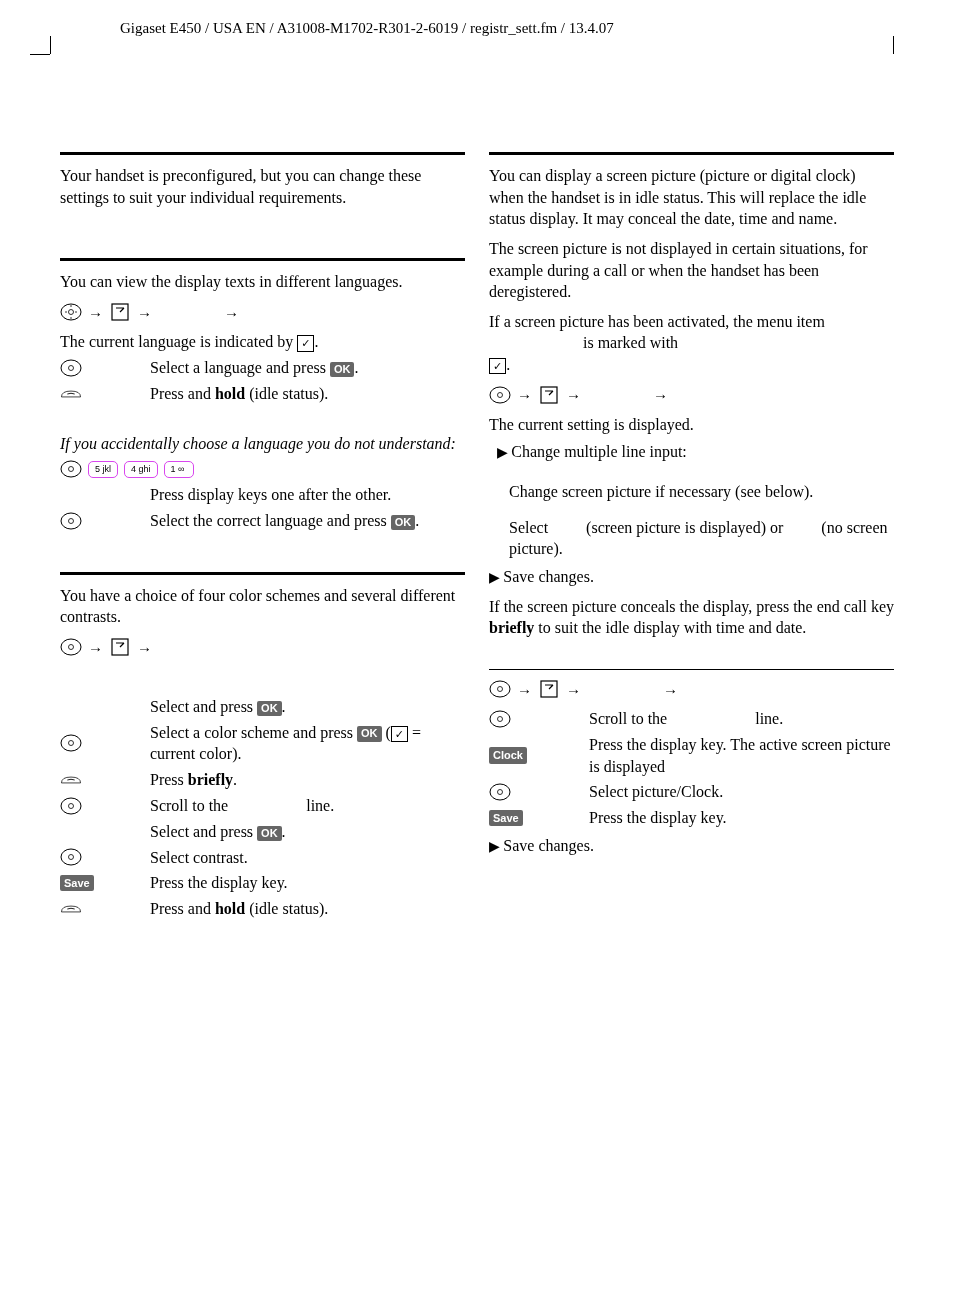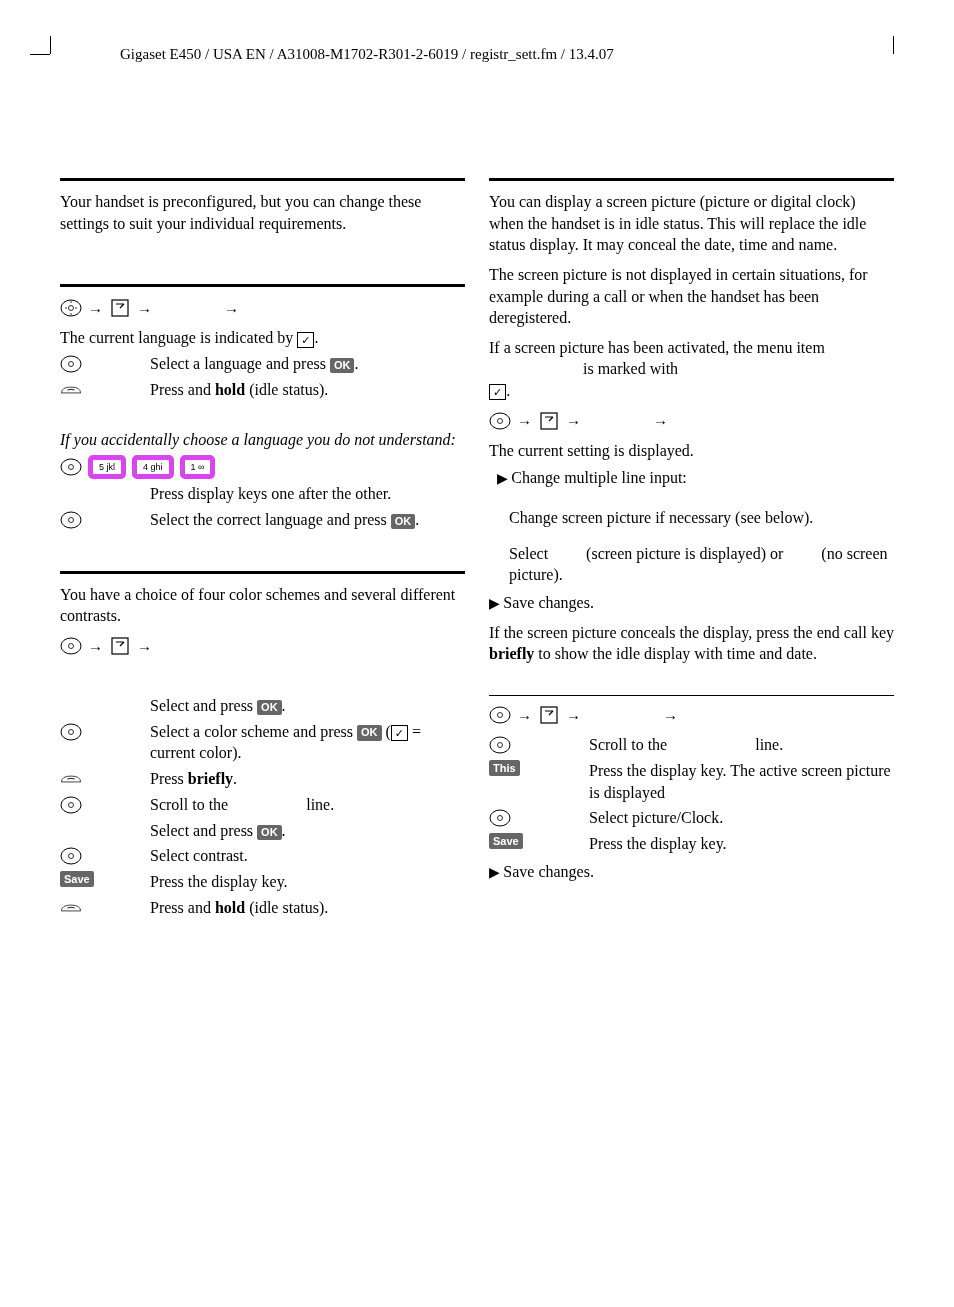--- a/index.html
+++ b/index.html
@@ -7,21 +7,21 @@
     font-family: Georgia, 'Times New Roman', serif;
     font-size: 16px;
     line-height: 1.35;
     color: #000;
     background: #fff;
     width: 954px;
     margin: 0 auto;
     position: relative;
   }
   .page {
-    padding: 44px 60px 40px 60px;
+    padding: 18px 60px 40px 60px;
   }
   .header-line {
     font-size: 15px;
     margin-bottom: 8px;
     padding-left: 60px;
   }
   .crop-marks {
     position: absolute;
   }
   .crop-tl { top: 36px; left: 50px; width: 1px; height: 18px; background: #000; }
@@ -57,21 +57,21 @@
   .arrow {
     font-weight: bold;
     font-size: 15px;
   }
   .bullet {
     font-size: 14px;
   }
   .step {
     display: flex;
     margin: 4px 0;
-    align-items: flex-start;
+    align-items: center;
   }
   .step-icon {
     width: 90px;
     flex-shrink: 0;
     display: flex;
     gap: 4px;
     align-items: center;
   }
   .step-text {
     flex: 1;
@@ -103,21 +103,21 @@
   .check-box {
     display: inline-block;
     border: 1px solid #000;
     font-size: 11px;
     padding: 0 3px;
     vertical-align: middle;
     line-height: 1.3;
   }
   .key-box {
     display: inline-block;
-    border: 5px solid #d946ef;
+    border: 1px solid #d946ef;
     border-radius: 5px;
     font-family: Arial, sans-serif;
     font-size: 9px;
     padding: 1px 6px;
     min-width: 30px;
     text-align: left;
     vertical-align: middle;
     line-height: 1.4;
   }
   b { font-weight: bold; }
@@ -132,20 +132,21 @@
 <div class="page">
   <div class="header-line">Gigaset E450 / USA EN / A31008-M1702-R301-2-6019 / registr_sett.fm / 13.4.07</div>
 
   <div class="columns">
 
     <div class="col">
       <div class="rule"></div>
       <p>Your handset is preconfigured, but you can change these settings to suit your individual requirements.</p>
 
       <div class="rule" style="margin-top:50px;"></div>
+      <p>You can view the display texts in different languages.</p>
 
       <div class="navline">
         <span class="ctrl-icon">
           <svg viewBox="0 0 22 22">
               <ellipse cx="11" cy="11" rx="10" ry="8" fill="none" stroke="#000" stroke-width="1"></ellipse>
               <path d="M7 11 L5 11 M15 11 L17 11 M11 6 L11 4 M11 16 L11 18" stroke="#000" stroke-width="0.8"></path>
               <circle cx="11" cy="11" r="2.5" fill="none" stroke="#000" stroke-width="0.8"></circle>
             </svg>
         </span>
         <span class="arrow">→</span>
@@ -354,21 +355,21 @@
 
       <p style="margin:18px 0 2px 20px;">Change screen picture if necessary (see below).</p>
 
       <p style="margin:14px 0 2px 20px;">
         <span>Select </span><span style="display:inline-block;width:30px;"></span><span> (screen picture is displayed) or </span><span style="display:inline-block;width:30px;"></span><span> (no screen picture).</span>
       </p>
 
       <p style="margin-top:6px;"><span class="bullet">▶ </span><span>Save changes.</span></p>
 
       <p style="margin-top:8px;">
-        <span>If the screen picture conceals the display, press the end call key </span><b>briefly</b><span> to show the idle display with time and date.</span>
+        <span>If the screen picture conceals the display, press the end call key </span><b>briefly</b><span> to suit the idle display with time and date.</span>
       </p>
 
       <div style="border-top:1px solid #000; margin-top:30px; margin-bottom:8px;"></div>
 
       <div class="navline">
         <span class="ctrl-icon">
             <svg viewBox="0 0 22 22">
               <ellipse cx="11" cy="11" rx="10" ry="8" fill="none" stroke="#000" stroke-width="1"></ellipse>
               <circle cx="11" cy="11" r="2.5" fill="none" stroke="#000" stroke-width="0.8"></circle>
             </svg>
@@ -392,21 +393,21 @@
                 <ellipse cx="11" cy="11" rx="10" ry="8" fill="none" stroke="#000" stroke-width="1"></ellipse>
                 <circle cx="11" cy="11" r="2.5" fill="none" stroke="#000" stroke-width="0.8"></circle>
               </svg>
             </span>
           </div>
         <div class="step-text"><span>Scroll to the </span><span style="display:inline-block;width:80px;"></span><span> line.</span></div>
       </div>
 
       <div class="step">
         <div class="step-icon" style="width:100px;">
-            <span class="btn-box">This</span>
+            <span class="btn-box">Clock</span>
           </div>
         <div class="step-text">Press the display key. The active screen picture is displayed</div>
       </div>
 
       <div class="step">
         <div class="step-icon" style="width:100px;">
             <span class="ctrl-icon">
               <svg viewBox="0 0 22 22">
                 <ellipse cx="11" cy="11" rx="10" ry="8" fill="none" stroke="#000" stroke-width="1"></ellipse>
                 <circle cx="11" cy="11" r="2.5" fill="none" stroke="#000" stroke-width="0.8"></circle>

